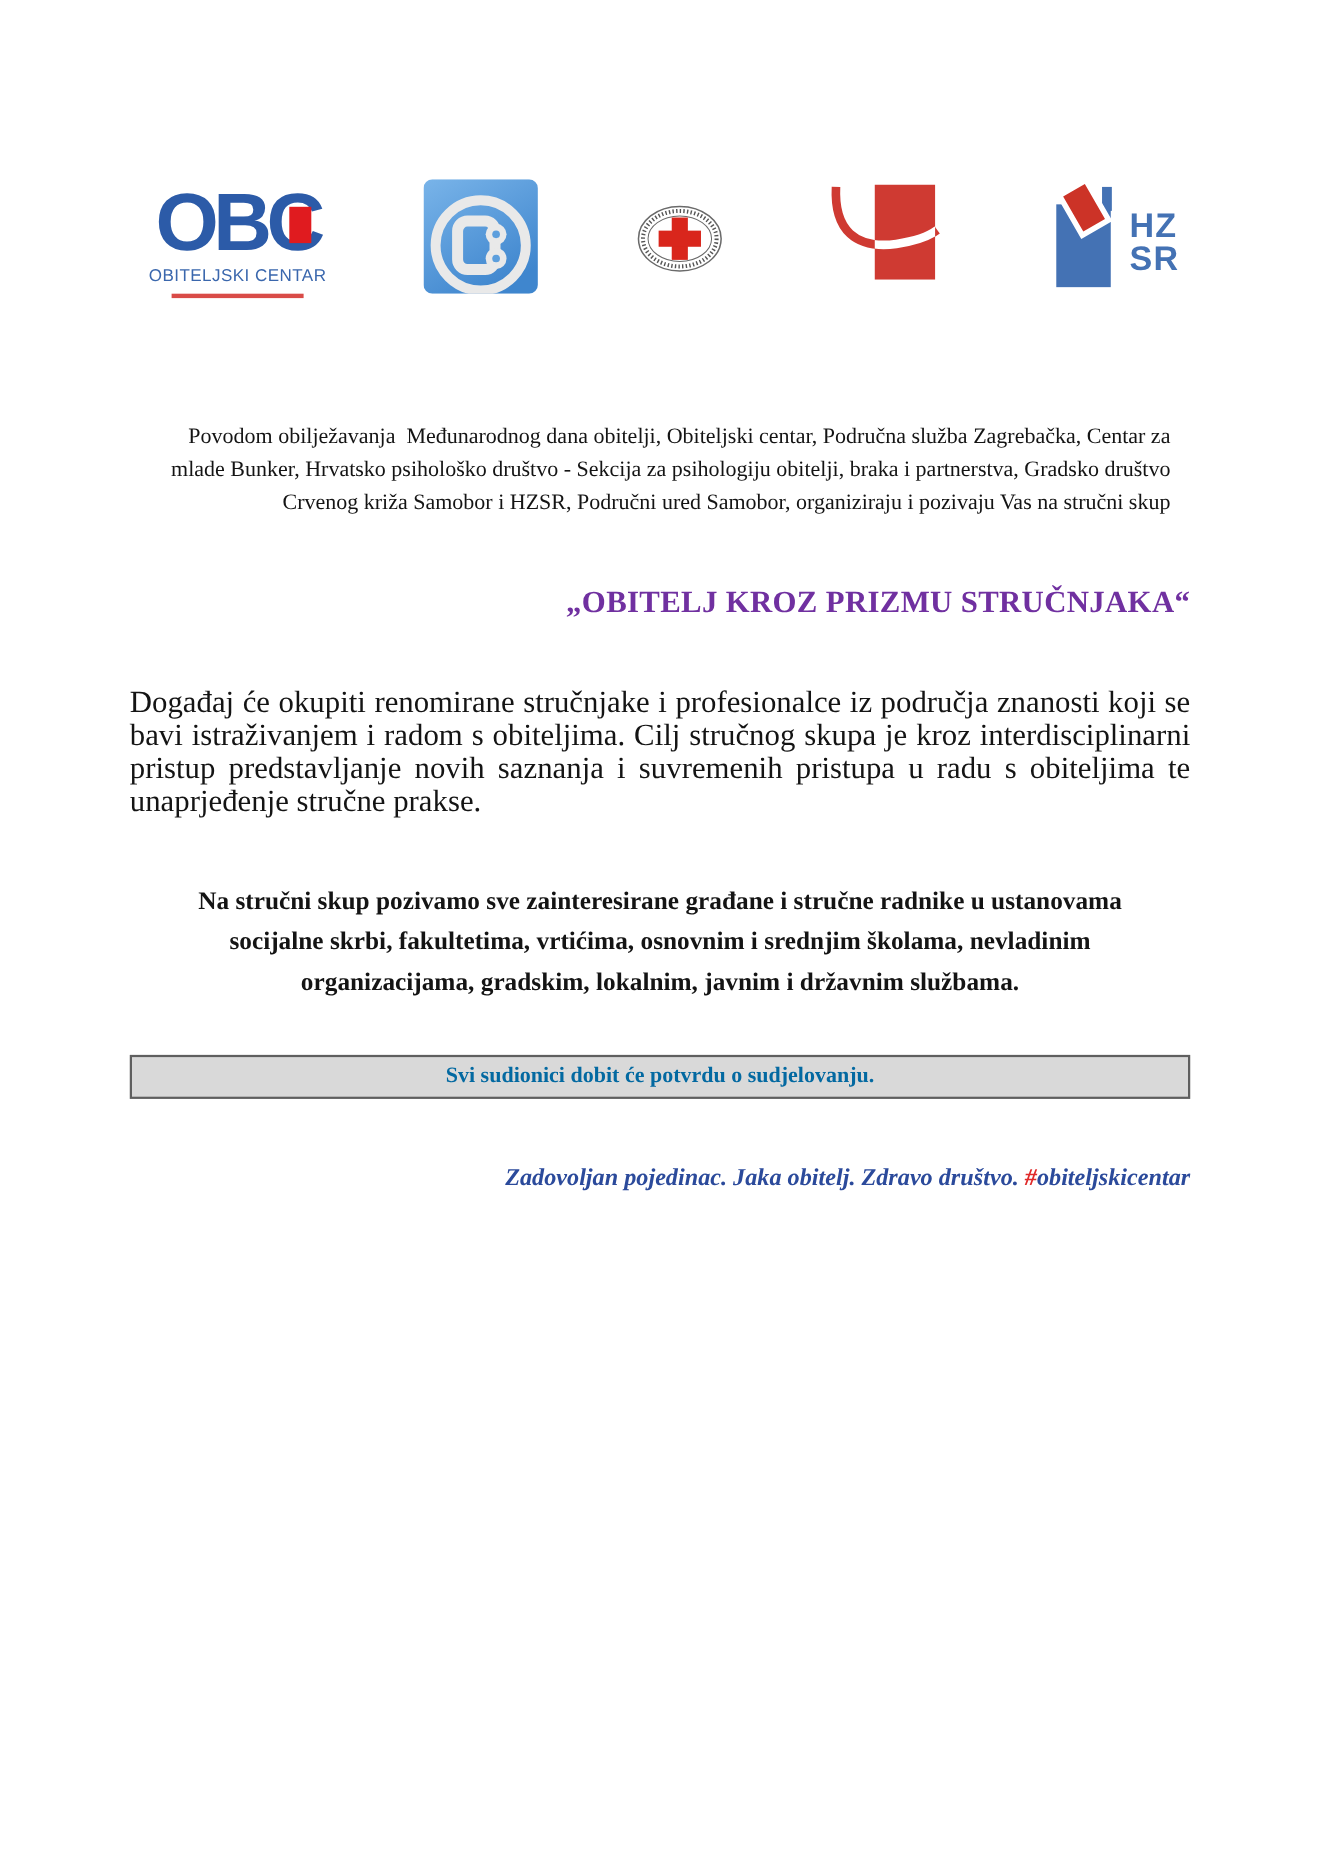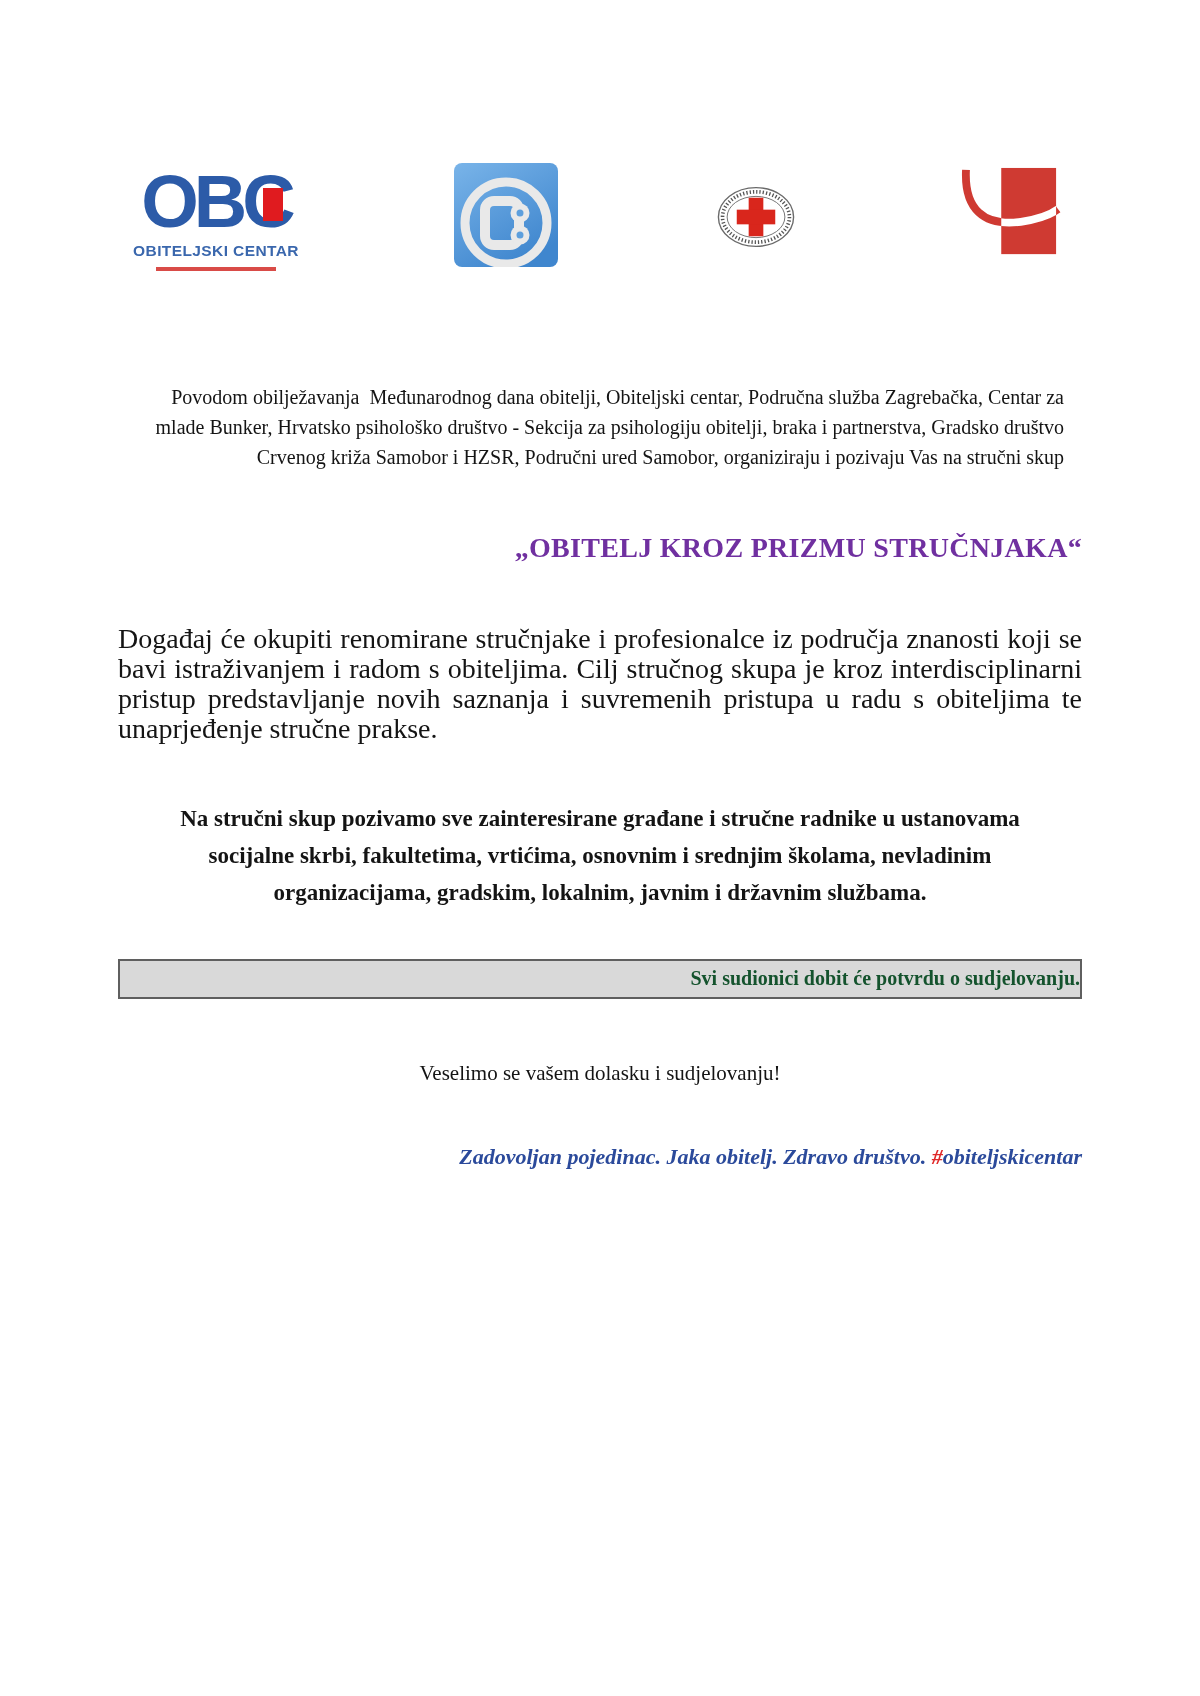--- a/index.html
+++ b/index.html
@@ -37,21 +37,21 @@
   }
   .obc-red {
     position:absolute;
     right:8px; top:22px;
     width:20px; height:33px;
     background:#e01b1f;
   }
   .obc-label {
     margin-top:4px;
     font-family:"Liberation Sans", sans-serif;
-    font-weight:bold;
+    font-weight:normal;
     font-size:15.5px;
     letter-spacing:0.4px;
     color:#3a67ad;
     white-space:nowrap;
   }
   .obc-underline {
     width:120px; height:4px;
     background:#d94b47;
     margin:7px auto 0 auto;
   }
@@ -109,25 +109,25 @@
     text-align:center;
     font-size:23px;
     font-weight:bold;
     line-height:37px;
   }
   .notice-box {
     margin-top:48px;
     width:100%;
     background:#d9d9d9;
     border:2px solid #5f5f5f;
-    text-align:right;
+    text-align:center;
     padding:6px 0 7px 0;
     font-size:20px;
     font-weight:bold;
-    color:#14532d;
+    color:#0369a1;
   }
   .closing {
     margin-top:62px;
     text-align:center;
     font-size:21px;
   }
   .slogan {
     margin-top:58px;
     text-align:right;
     font-size:22px;
@@ -187,33 +187,45 @@
           <clipPath id="psiclip">
               <rect x="48" y="2" width="56" height="88"></rect>
             </clipPath>
         </defs>
         <path d="M12,4 C10,44 30,62 68,57 C88,54 98,50 106,44" fill="none" stroke="#cf3a32" stroke-width="8"></path>
         <rect x="48" y="2" width="56" height="88" fill="#cf3a32"></rect>
         <path d="M12,4 C10,44 30,62 68,57 C88,54 98,50 106,44" fill="none" stroke="#ffffff" stroke-width="8" clip-path="url(#psiclip)"></path>
       </svg>
     </div>
 
+    <div class="logo hzsr">
+      <svg width="72" height="104" viewBox="0 0 70 105">
+        <rect x="8" y="24" width="50" height="76" fill="#4472b4"></rect>
+        <rect x="50" y="8" width="9" height="22" fill="#4472b4"></rect>
+        <g transform="rotate(-30 34 28)">
+          <rect x="20" y="6" width="28" height="42" fill="#cc3327" stroke="#ffffff" stroke-width="5"></rect>
+        </g>
+      </svg>
+      <div class="hzsr-text">
+        <div>HZ</div>
+        <div>SR</div>
+      </div>
+    </div>
 
   </div>
 
   <p class="intro">Povodom obilježavanja  Međunarodnog dana obitelji, Obiteljski centar, Područna služba Zagrebačka, Centar za mlade Bunker, Hrvatsko psihološko društvo - Sekcija za psihologiju obitelji, braka i partnerstva, Gradsko društvo Crvenog križa Samobor i HZSR, Područni ured Samobor, organiziraju i pozivaju Vas na stručni skup</p>
 
   <h1 class="title">„OBITELJ KROZ PRIZMU STRUČNJAKA“</h1>
 
 
   <p class="description">Događaj će okupiti renomirane stručnjake i profesionalce iz područja znanosti koji se bavi istraživanjem i radom s obiteljima. Cilj stručnog skupa je kroz interdisciplinarni pristup predstavljanje novih saznanja i suvremenih pristupa u radu s obiteljima te unaprjeđenje stručne prakse.</p>
 
   <p class="invitation">Na stručni skup pozivamo sve zainteresirane građane i stručne radnike u ustanovama socijalne skrbi, fakultetima, vrtićima, osnovnim i srednjim školama, nevladinim organizacijama, gradskim, lokalnim, javnim i državnim službama.</p>
 
   <div class="notice-box">
     <span>Svi sudionici dobit će potvrdu o sudjelovanju.</span>
   </div>
 
-  <p class="closing">Veselimo se vašem dolasku i sudjelovanju!</p>
 
   <p class="slogan"><span>Zadovoljan pojedinac. Jaka obitelj. Zdravo društvo. </span><span class="hash">#</span><span>obiteljskicentar</span></p>
 
 </div>
 
 </body></html>

